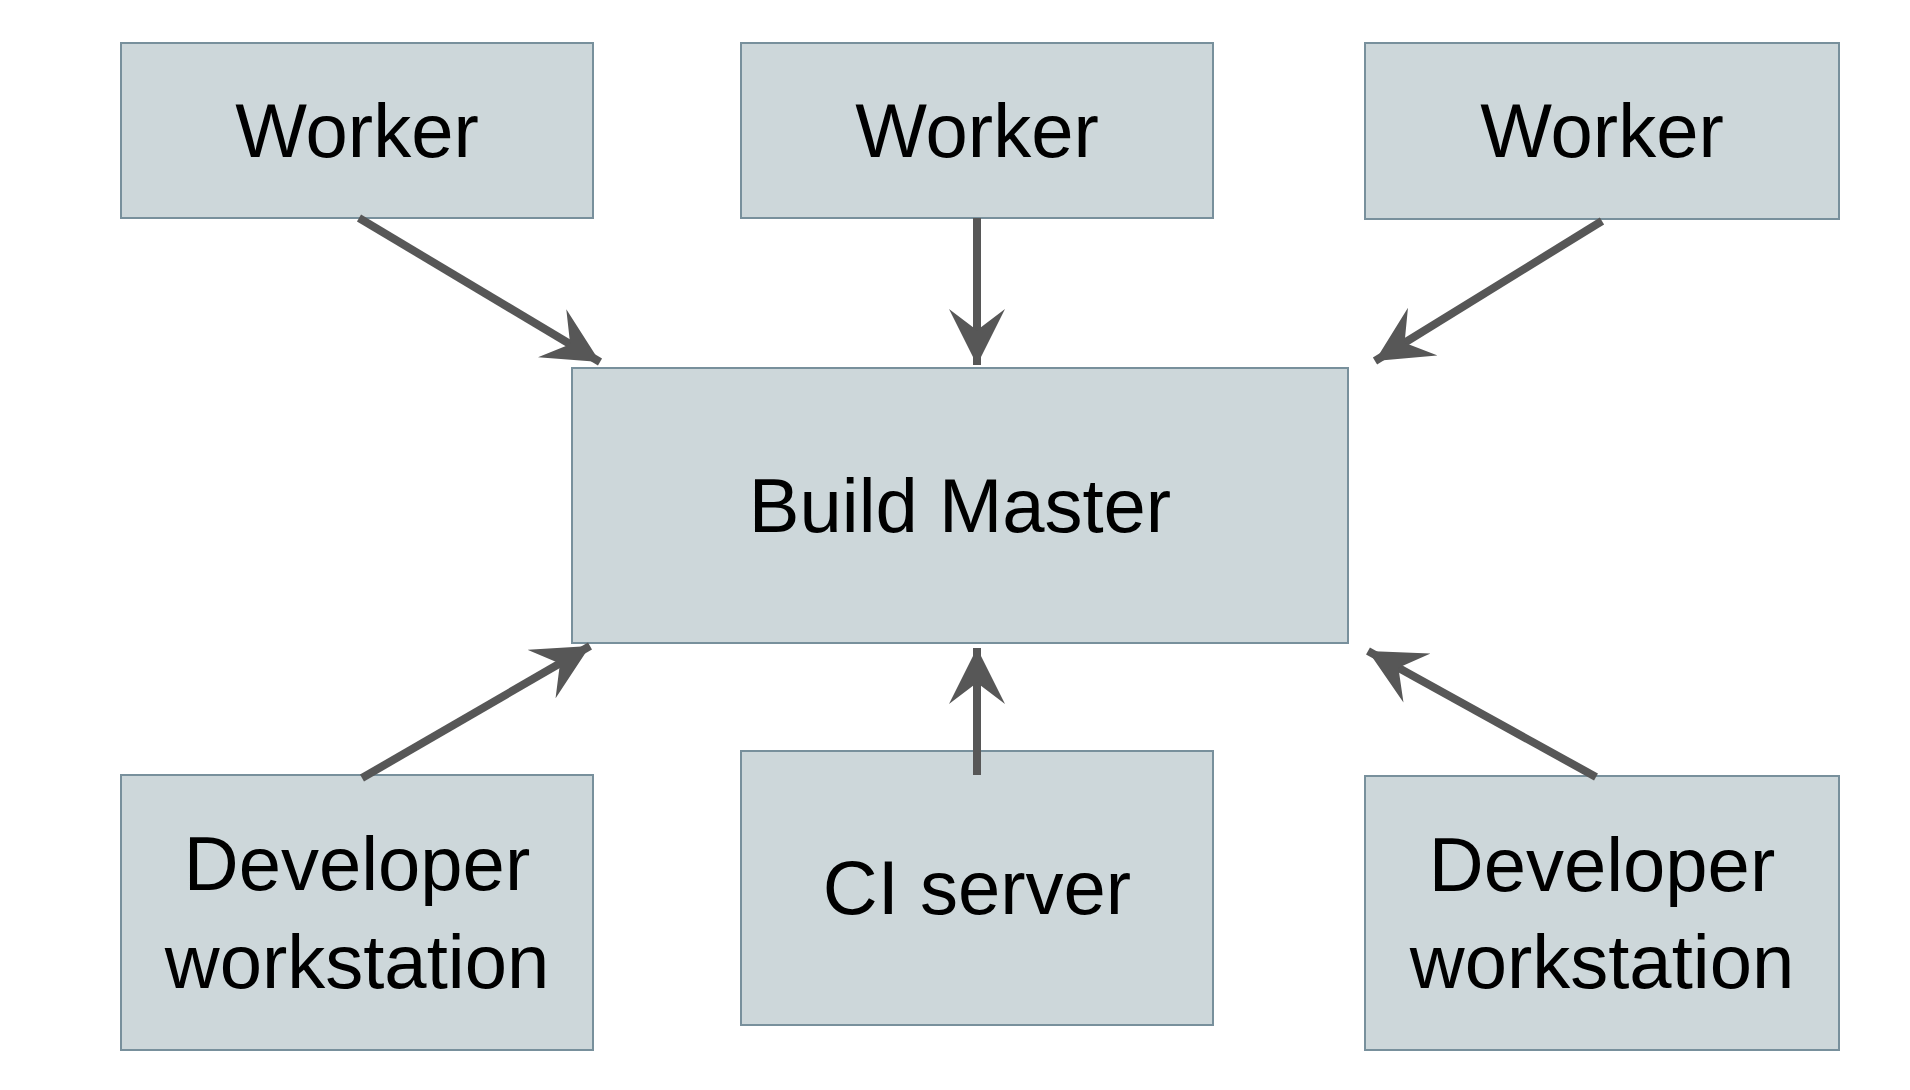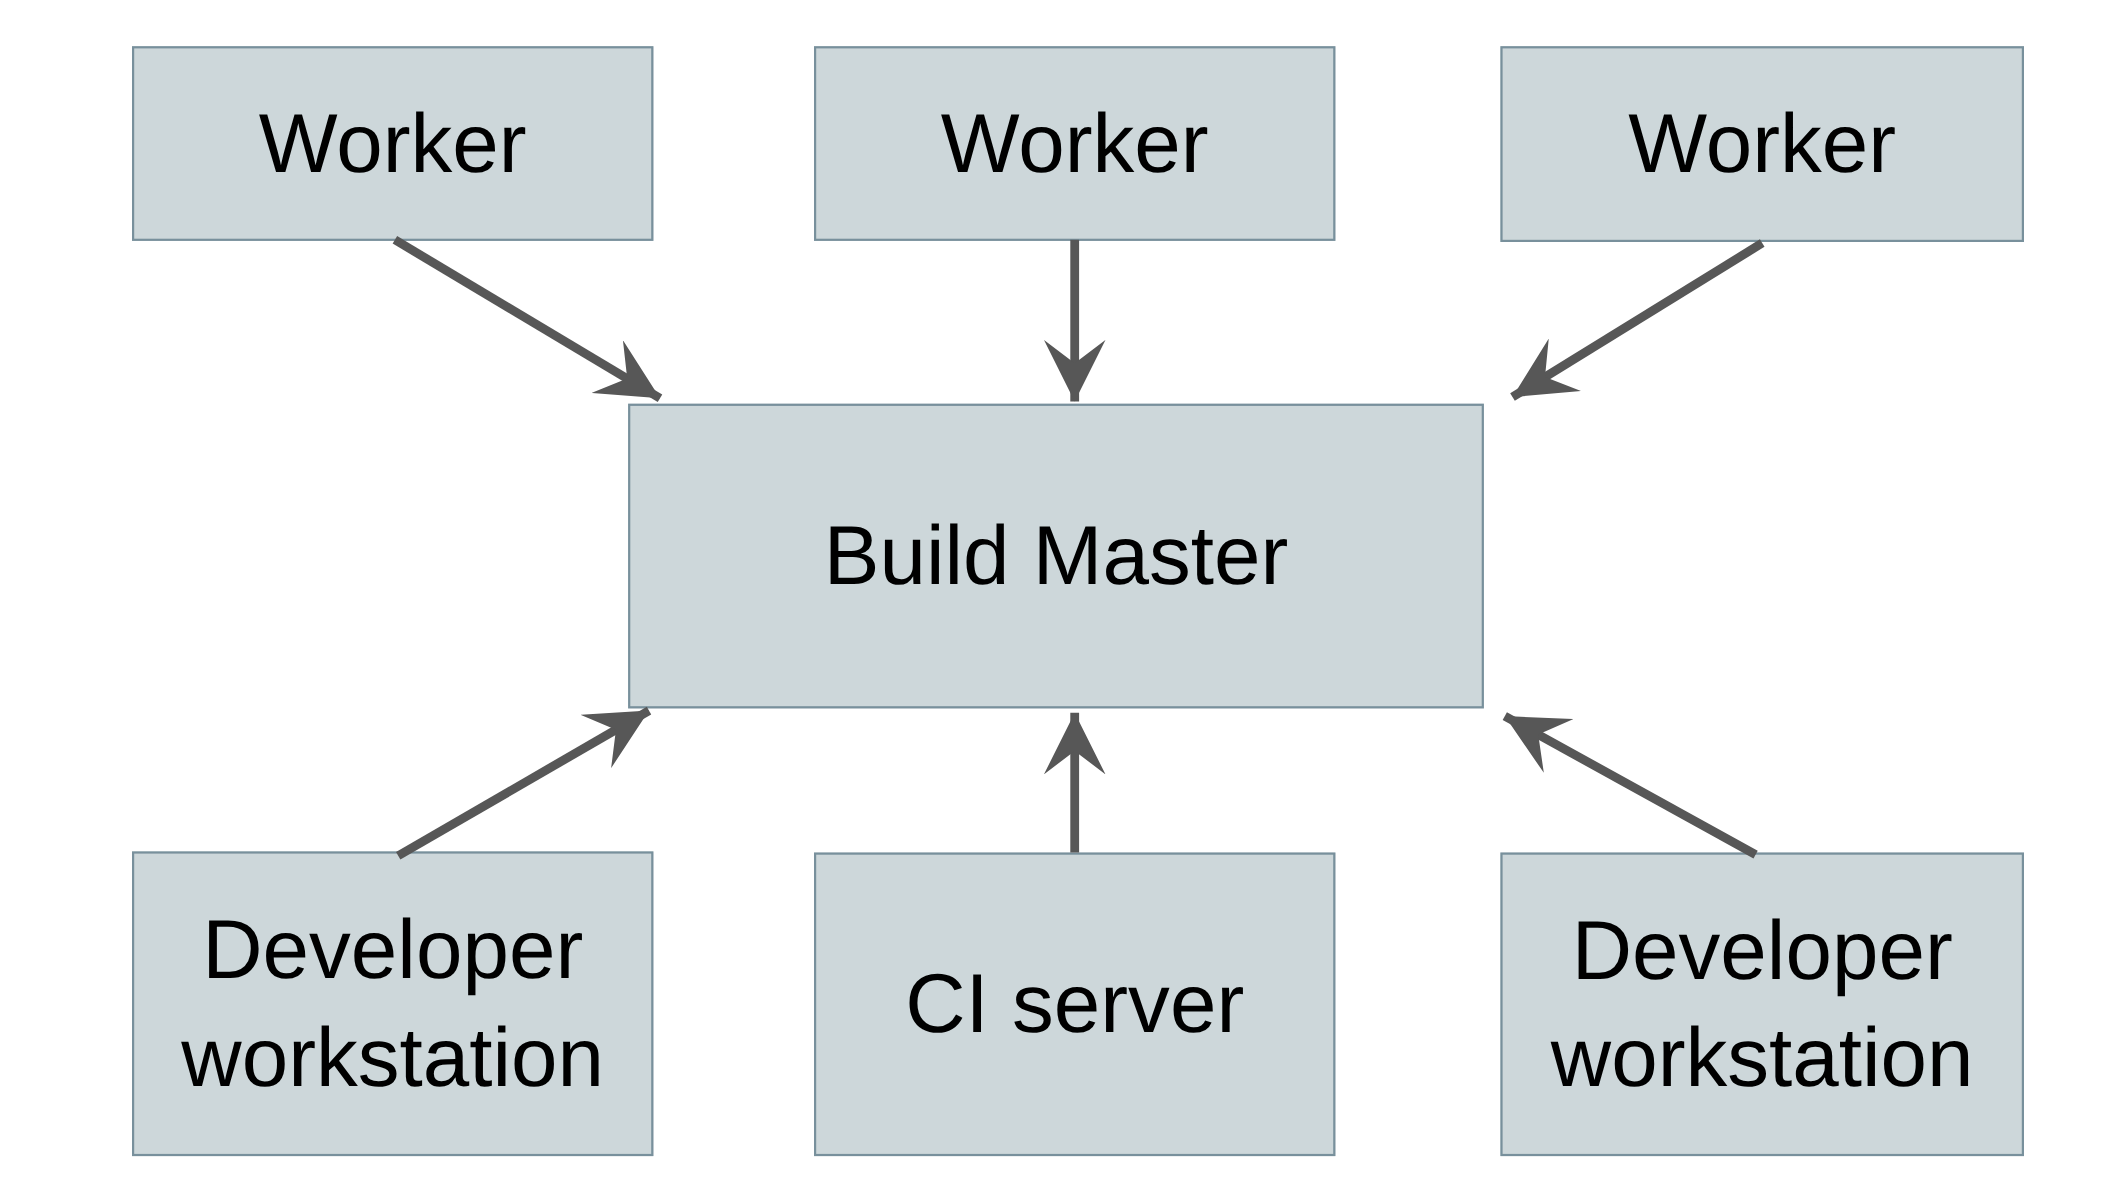--- a/index.html
+++ b/index.html
@@ -42,21 +42,21 @@
     color: var(--text);
     font-size: 76px;
     line-height: 1.28;
     padding: 0 10px;
   }
   .n-worker-left   { left: 120px;  top: 42px;  width: 474px; height: 177px; }
   .n-worker-center { left: 740px;  top: 42px;  width: 474px; height: 177px; }
   .n-worker-right  { left: 1364px; top: 42px;  width: 476px; height: 178px; }
   .n-build-master  { left: 571px;  top: 367px; width: 778px; height: 277px; }
   .n-dev-left      { left: 120px;  top: 774px; width: 474px; height: 277px; }
-  .n-ci-server     { left: 740px;  top: 775px; width: 474px; height: 276px; }
+  .n-ci-server     { left: 740px;  top: 750px; width: 474px; height: 276px; }
   .n-dev-right     { left: 1364px; top: 775px; width: 476px; height: 276px; }
   .arrow-line {
     stroke: var(--arrow);
     stroke-width: 8;
     fill: none;
   }
 </style>
 </head>
 <body>
 

